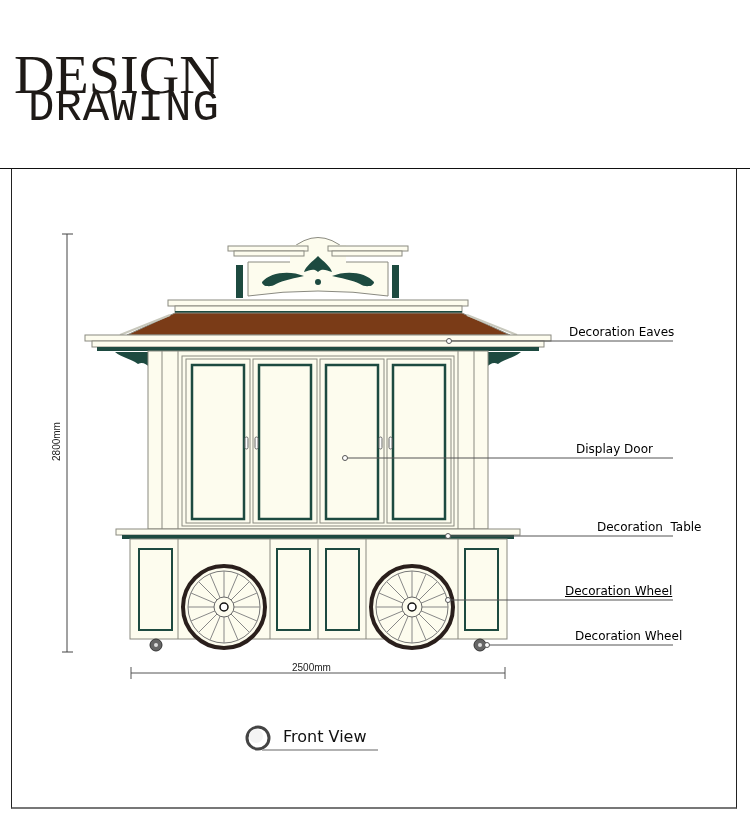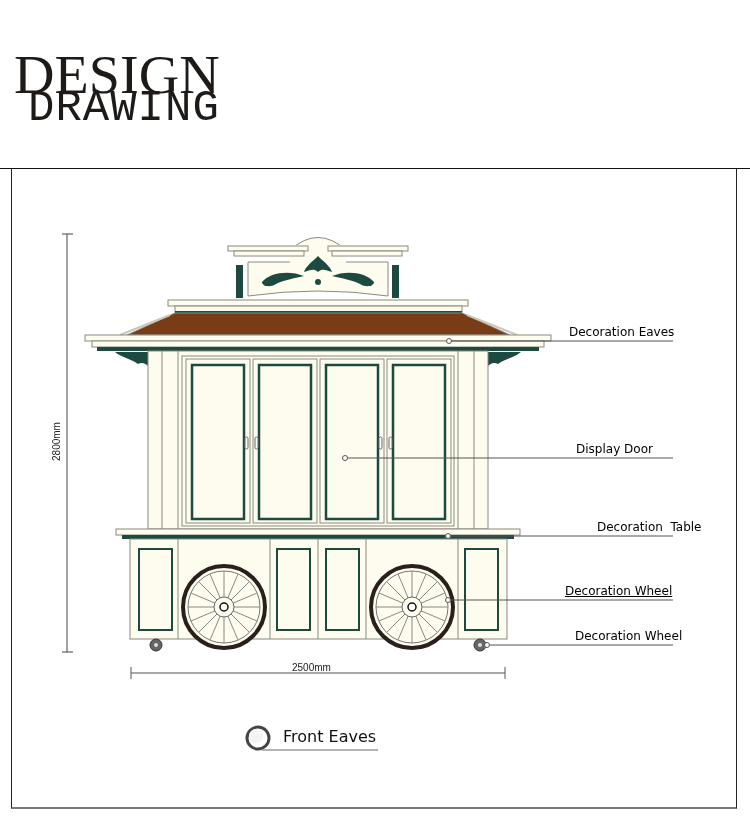--- a/index.html
+++ b/index.html
@@ -176,13 +176,13 @@
 
 <div class="dim dim-v" style="left:36px;top:436px;width:40px;text-align:center;">2800mm</div>
 <div class="dim" style="left:292px;top:662px;">2500mm</div>
 
 <div class="label" style="left:569px;top:325px;">Decoration Eaves</div>
 <div class="label" style="left:576px;top:442px;">Display Door</div>
 <div class="label" style="left:565px;top:520px;white-space:pre;margin-left:32px;">Decoration  Table</div>
 <div class="label" style="left:565px;top:584px;text-decoration:underline;">Decoration Wheel</div>
 <div class="label" style="left:575px;top:629px;">Decoration Wheel</div>
 
-<div class="view-caption">Front Eaves</div>
+<div class="view-caption">Front View</div>
 
 </body></html>

